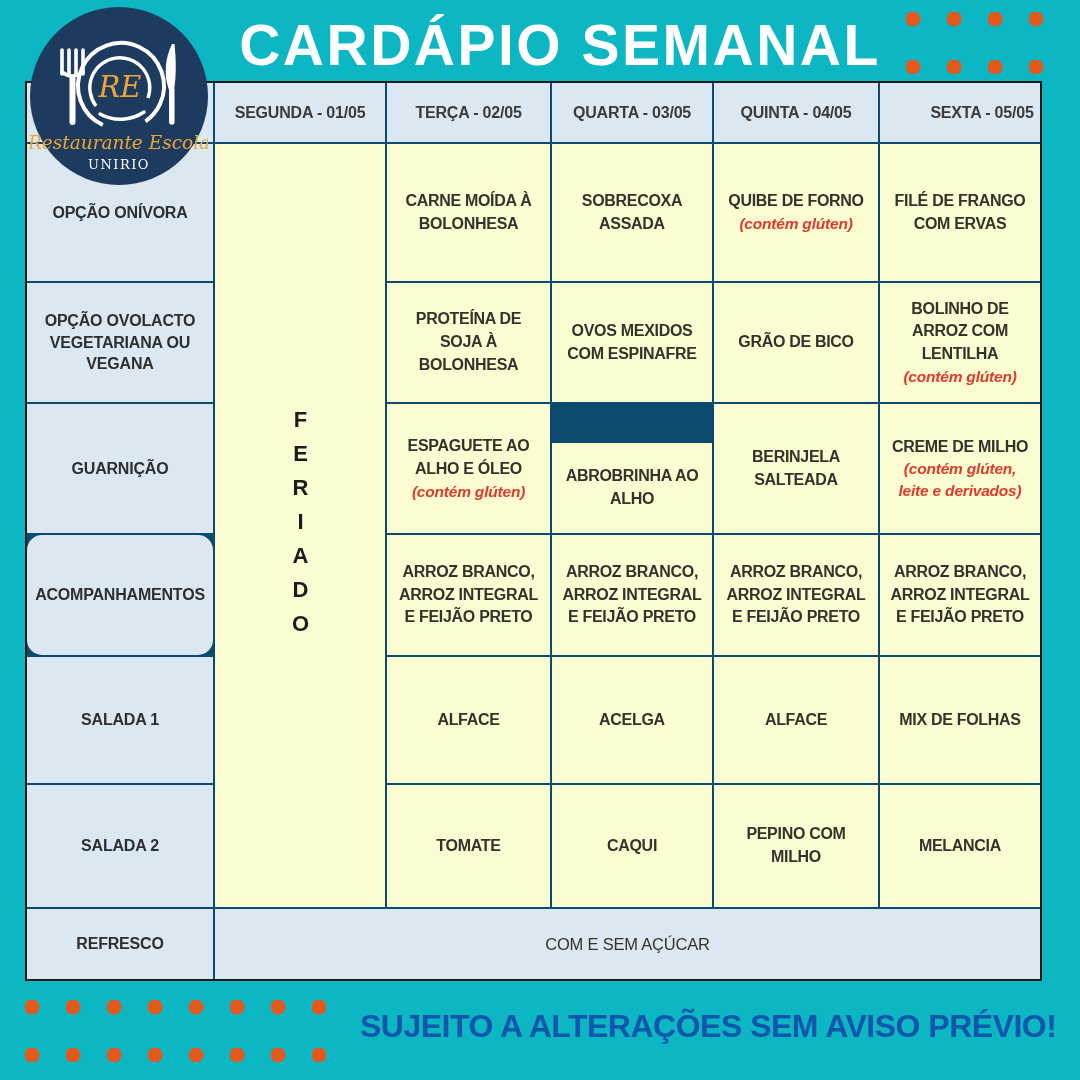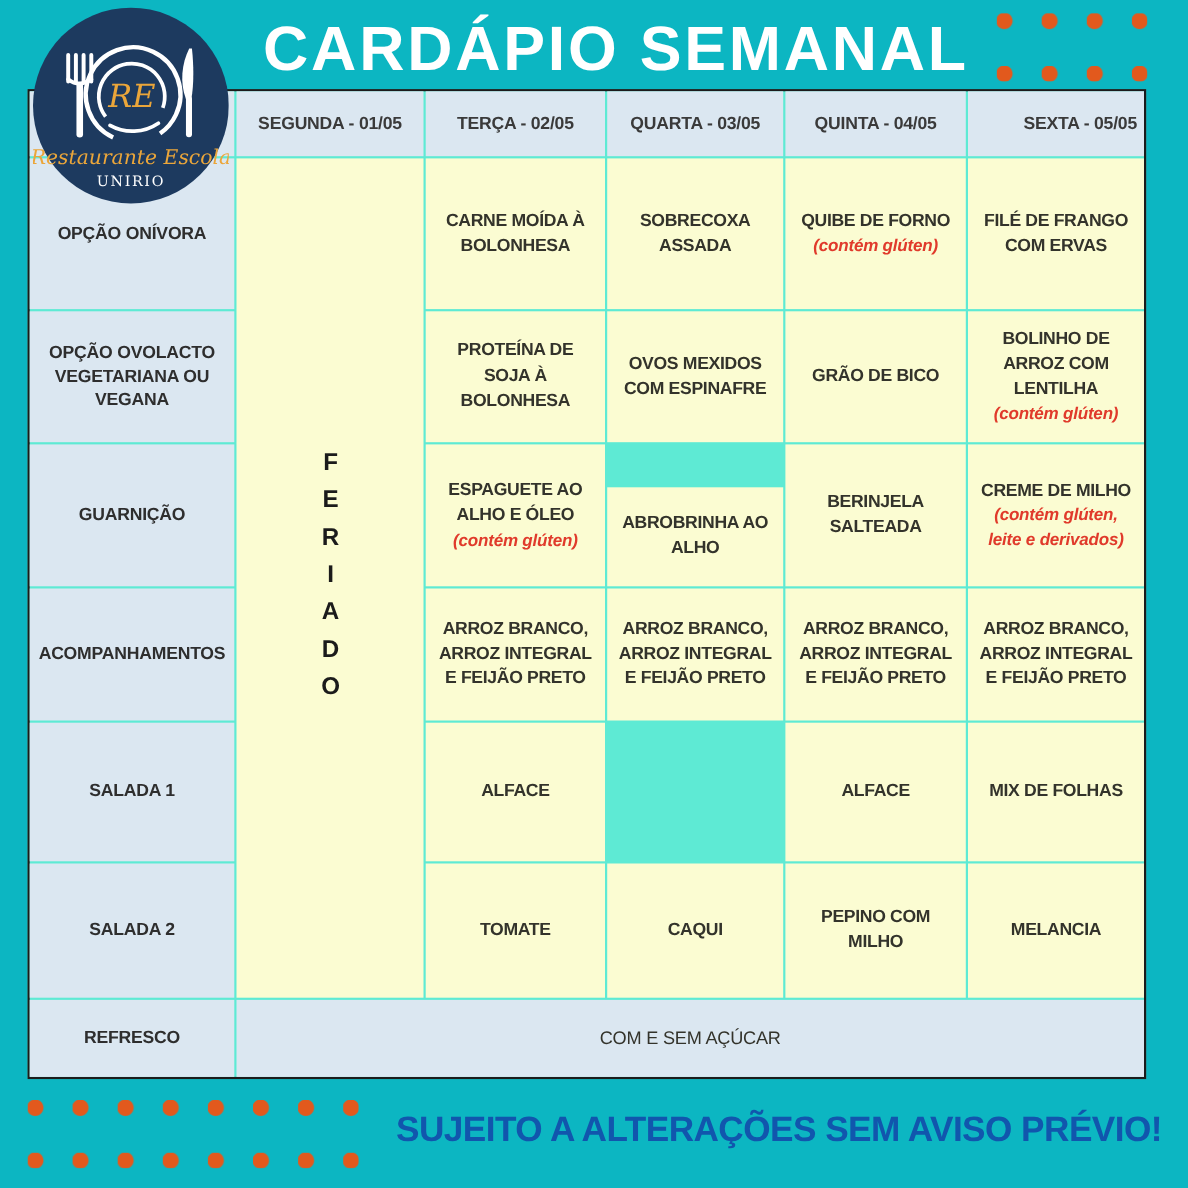--- a/index.html
+++ b/index.html
@@ -25,21 +25,21 @@
   }
   .dots-tr{left:906px;top:12px;width:137px;height:62px;}
   .dots-bl{left:25px;top:1000px;width:301px;height:62px;}
   
   .menu-table{
     position:absolute;left:25px;top:81px;
     display:grid;
     grid-template-columns:186px 170px 163px 160px 164px 160px;
     grid-template-rows:59px 137px 119px 129px 120px 126px 122px 70px;
     gap:2px;
-    background:#5eead4;
+    background:#0c4a6e;
     border:2px solid #1b1b1b;
   }
   .cell{
     display:flex;align-items:center;justify-content:center;
     text-align:center;flex-direction:column;
   }
   .blue{background:#dbe7f1;}
   .yellow{background:#fbfcd2;}
   .day-header{font-weight:bold;font-size:16px;color:#3a3a3a;letter-spacing:-0.2px;}
   .row-label{font-weight:bold;font-size:16px;color:#2e2e2e;letter-spacing:-0.2px;line-height:1.35;padding:0 8px;}
@@ -74,21 +74,21 @@
     <div class="cell blue" style="grid-area:1/1/2/2;"></div>
     <div class="cell blue day-header" style="grid-area:1/2/2/3;">SEGUNDA - 01/05</div>
     <div class="cell blue day-header" style="grid-area:1/3/2/4;">TERÇA - 02/05</div>
     <div class="cell blue day-header" style="grid-area:1/4/2/5;">QUARTA - 03/05</div>
     <div class="cell blue day-header" style="grid-area:1/5/2/6;">QUINTA - 04/05</div>
     <div class="cell blue day-header" style="grid-area:1/6/2/7;padding-left:44px;">SEXTA - 05/05</div>
 
     <div class="cell blue row-label" style="grid-area:2/1/3/2;">OPÇÃO ONÍVORA</div>
     <div class="cell blue row-label" style="grid-area:3/1/4/2;">OPÇÃO OVOLACTO VEGETARIANA OU VEGANA</div>
     <div class="cell blue row-label" style="grid-area:4/1/5/2;">GUARNIÇÃO</div>
-    <div class="cell blue row-label" style="grid-area:5/1/6/2;">ACOMPANHAMENTOS</div>
+    <div class="cell blue row-label" style="grid-area:5/1/6/2;border-radius:15px;">ACOMPANHAMENTOS</div>
     <div class="cell blue row-label" style="grid-area:6/1/7/2;">SALADA 1</div>
     <div class="cell blue row-label" style="grid-area:7/1/8/2;">SALADA 2</div>
     <div class="cell blue row-label" style="grid-area:8/1/9/2;">REFRESCO</div>
 
     <div class="cell yellow" style="grid-area:2/2/8/3;">
       <span class="holiday">FERIADO</span>
     </div>
 
     <div class="cell yellow food" style="grid-area:2/3/3/4;">
         <span>CARNE MOÍDA À BOLONHESA</span>
@@ -141,20 +141,23 @@
       </div>
     <div class="cell yellow food" style="grid-area:5/5/6/6;">
         <span>ARROZ BRANCO, ARROZ INTEGRAL E FEIJÃO PRETO</span>
       </div>
     <div class="cell yellow food" style="grid-area:5/6/6/7;">
         <span>ARROZ BRANCO, ARROZ INTEGRAL E FEIJÃO PRETO</span>
       </div>
 
     <div class="cell yellow food" style="grid-area:6/3/7/4;">
         <span>ALFACE</span>
+      </div>
+    <div class="cell yellow food" style="grid-area:6/4/7/5;">
+        <span>ACELGA</span>
       </div>
     <div class="cell yellow food" style="grid-area:6/5/7/6;">
         <span>ALFACE</span>
       </div>
     <div class="cell yellow food" style="grid-area:6/6/7/7;">
         <span>MIX DE FOLHAS</span>
       </div>
 
     <div class="cell yellow food" style="grid-area:7/3/8/4;">
         <span>TOMATE</span>

